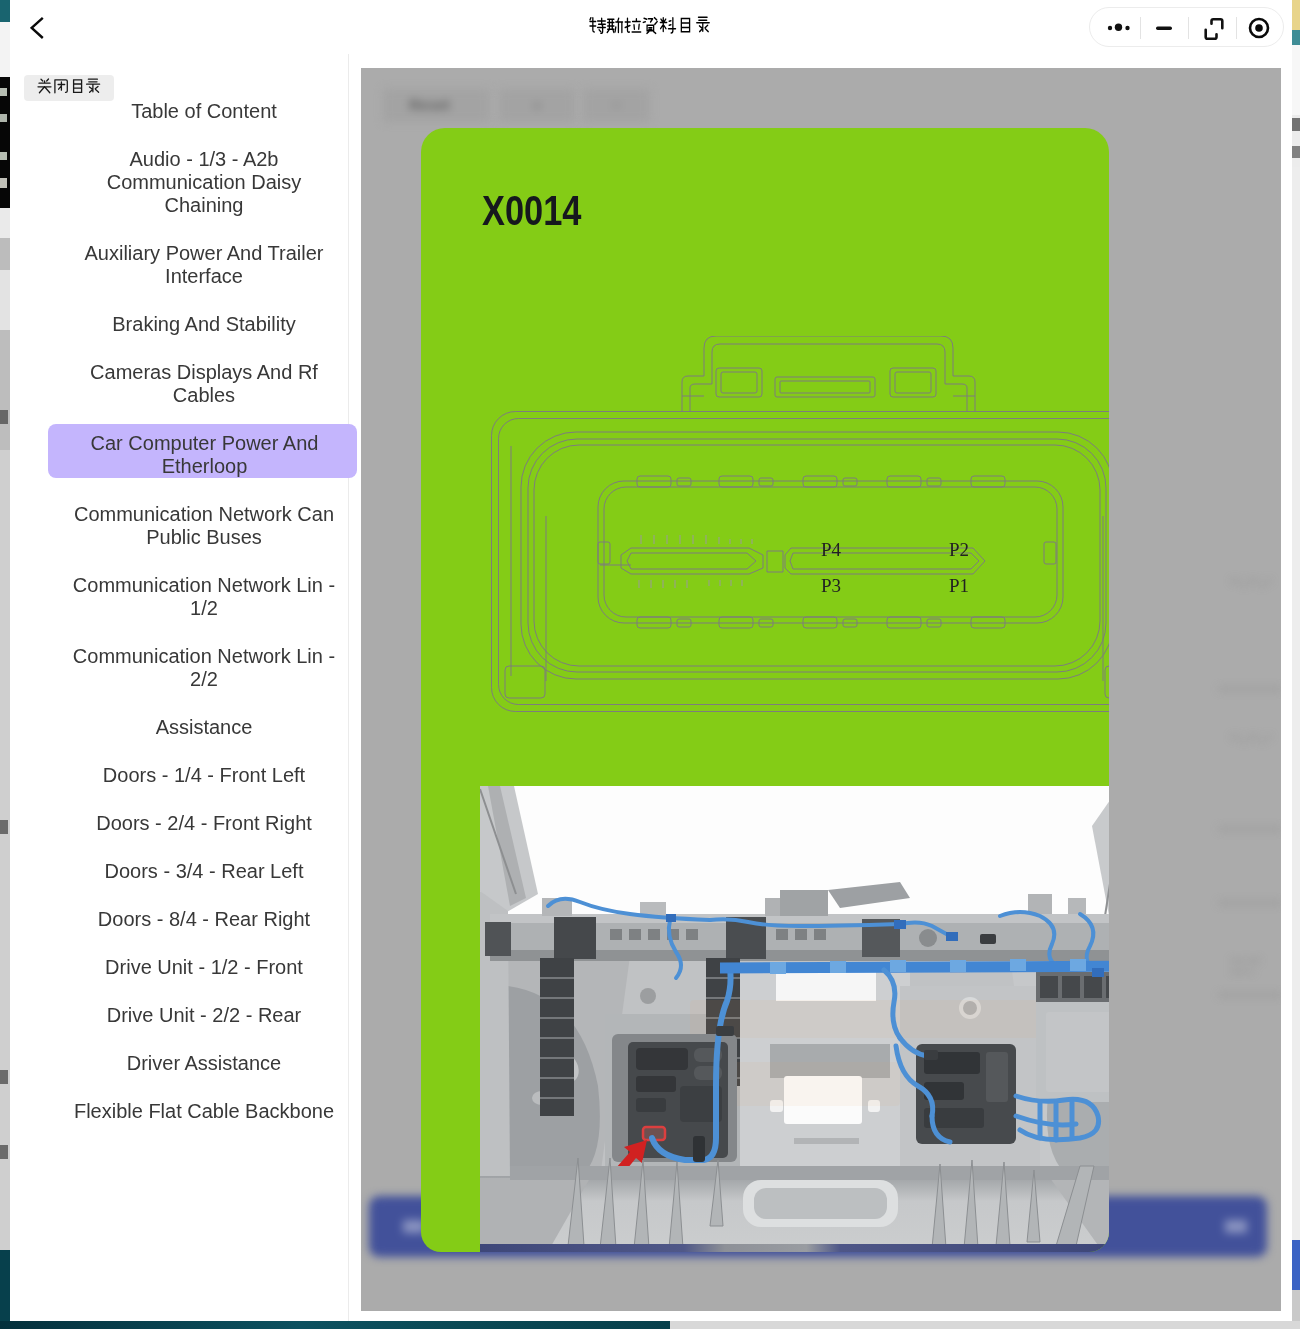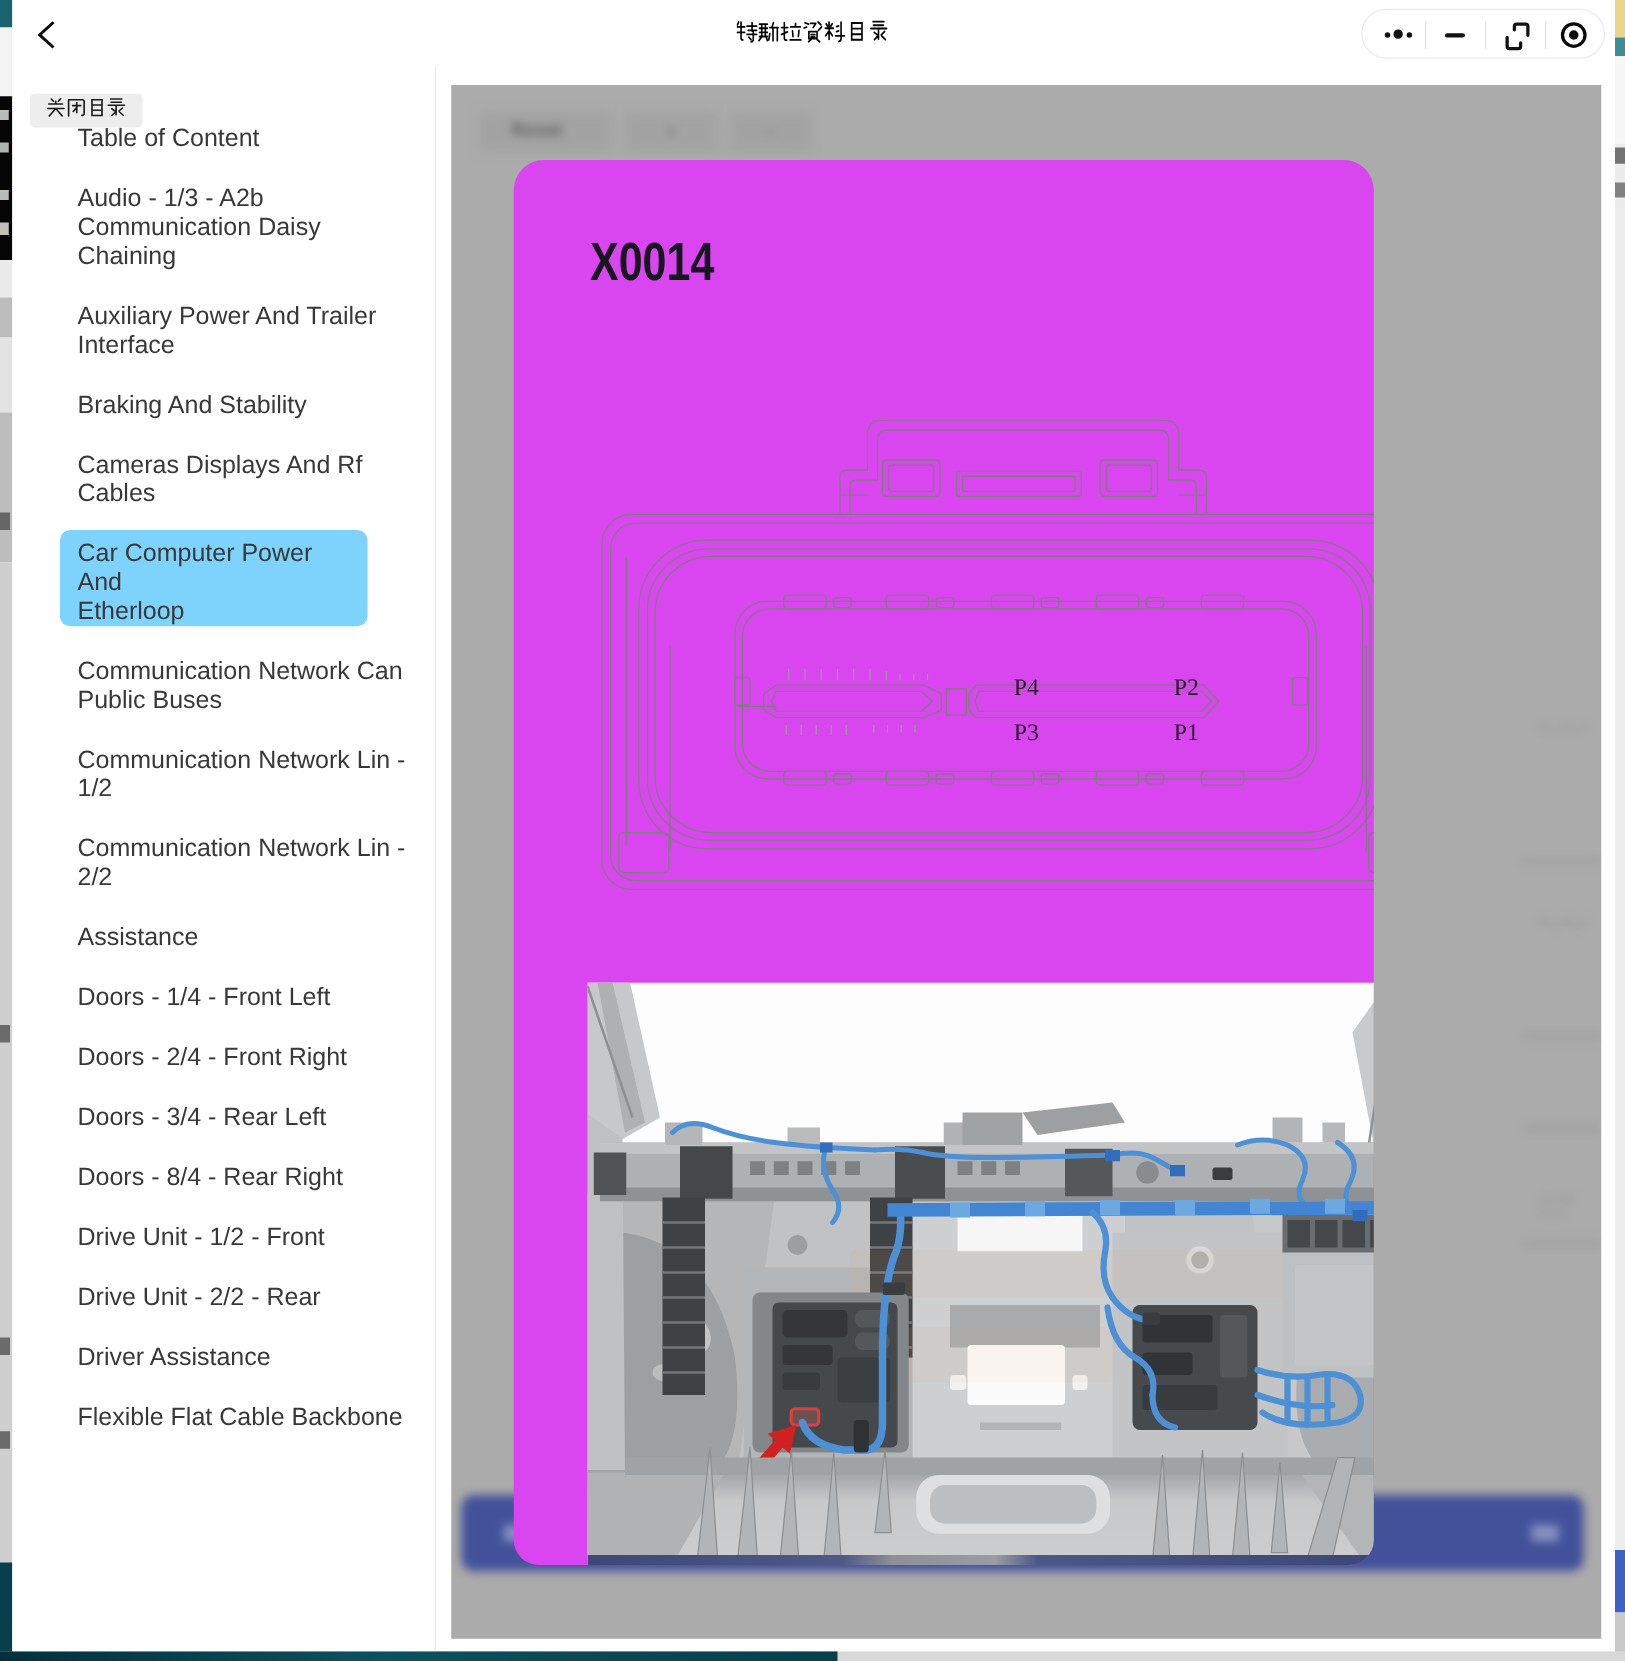--- a/index.html
+++ b/index.html
@@ -16,39 +16,39 @@
 
   
   #app { left:10px; top:0; width:1282px; height:1321px; background:#fff; overflow:hidden; }
 
   
   #backarrow { left:20px; top:12px; width:36px; height:36px; }
   #pill { left:1079px; top:7px; width:195px; height:40px; background:#fff; border:1px solid #ececec; border-radius:20px; }
   .pillsep { position:absolute; top:9px; width:1px; height:22px; background:#e3e3e3; }
 
   
-  #sidebar { left:0; top:54px; width:339px; height:1267px; background:#fff; border-right:1px solid #ebebeb; }
+  #sidebar { left:0; top:54px; width:339px; height:1267px; background:#fff; border-right:1px solid #ebebeb;text-align:center; }
   #tooltip { left:14px; top:21px; background:#ededed; border-radius:4px; padding:3px 13px 3px; }
   #toclist { left:52px; top:46px; width:284px; font-size:20px; color:#383838; line-height:23px; }
   #toclist div { margin-bottom:25px; }
-  #toclist div.hl { background:#7dd3fc; border-radius:8px; padding:8.5px 10px 0 14px; margin:-8.5px 0 24.5px -14px; width:246px; }
+  #toclist div.hl { background:#c4b5fd; border-radius:8px; padding:8.5px 10px 0 14px; margin:-8.5px 0 24.5px -14px; width:309px; }
 
   
   #content { left:351px; top:68px; width:920px; height:1243px; background:#ababab; overflow:hidden; }
   .bgitem { position:absolute; filter:blur(4px); }
   #btnreset { left:22px; top:21px; width:107px; height:33px; background:#a3a3a3; border-radius:4px; }
   #btnreset span { position:absolute; left:26px; top:7px; font-size:15px; color:#626262; font-weight:bold; }
   #btnplus { left:138px; top:21px; width:76px; height:33px; background:#a3a3a3; border-radius:4px; color:#737373; text-align:center; font-size:17px; line-height:33px; }
   #btnminus { left:222px; top:21px; width:67px; height:33px; background:#a3a3a3; border-radius:4px; color:#737373; text-align:center; font-size:17px; line-height:33px; }
   #bluebar { left:8px; top:1128px; width:898px; height:61px; background:#42519a; border-radius:10px; }
   .rrow { position:absolute; left:870px; color:#7a7a7a; font-size:12px; font-weight:bold; }
   .rline { position:absolute; left:858px; width:62px; height:2px; background:#909090; }
 
   
-  #modal { left:50px; top:60px; width:688px; height:1124px; background:#d946ef; border-radius:24px 24px 20px 20px; overflow:hidden; }
+  #modal { left:60px; top:60px; width:688px; height:1124px; background:#84cc16; border-radius:24px 24px 20px 20px; overflow:hidden; }
   #mclose { left:746px; top:36px; width:20px; height:20px; }
   #mtitle { left:61px; top:58px; font-size:43px; font-weight:bold; color:#16181d; transform:scaleX(0.8); transform-origin:left top; }
   #mthumb { left:792px; top:0; width:8px; height:957px; background:#6f6f6f; }
   #diagram { left:70px; top:208px; }
   #photo { left:59px; top:658px; filter:blur(0.4px) saturate(0.95); }
 </style>
 </head>
 <body>
 <div id="stage">
 

